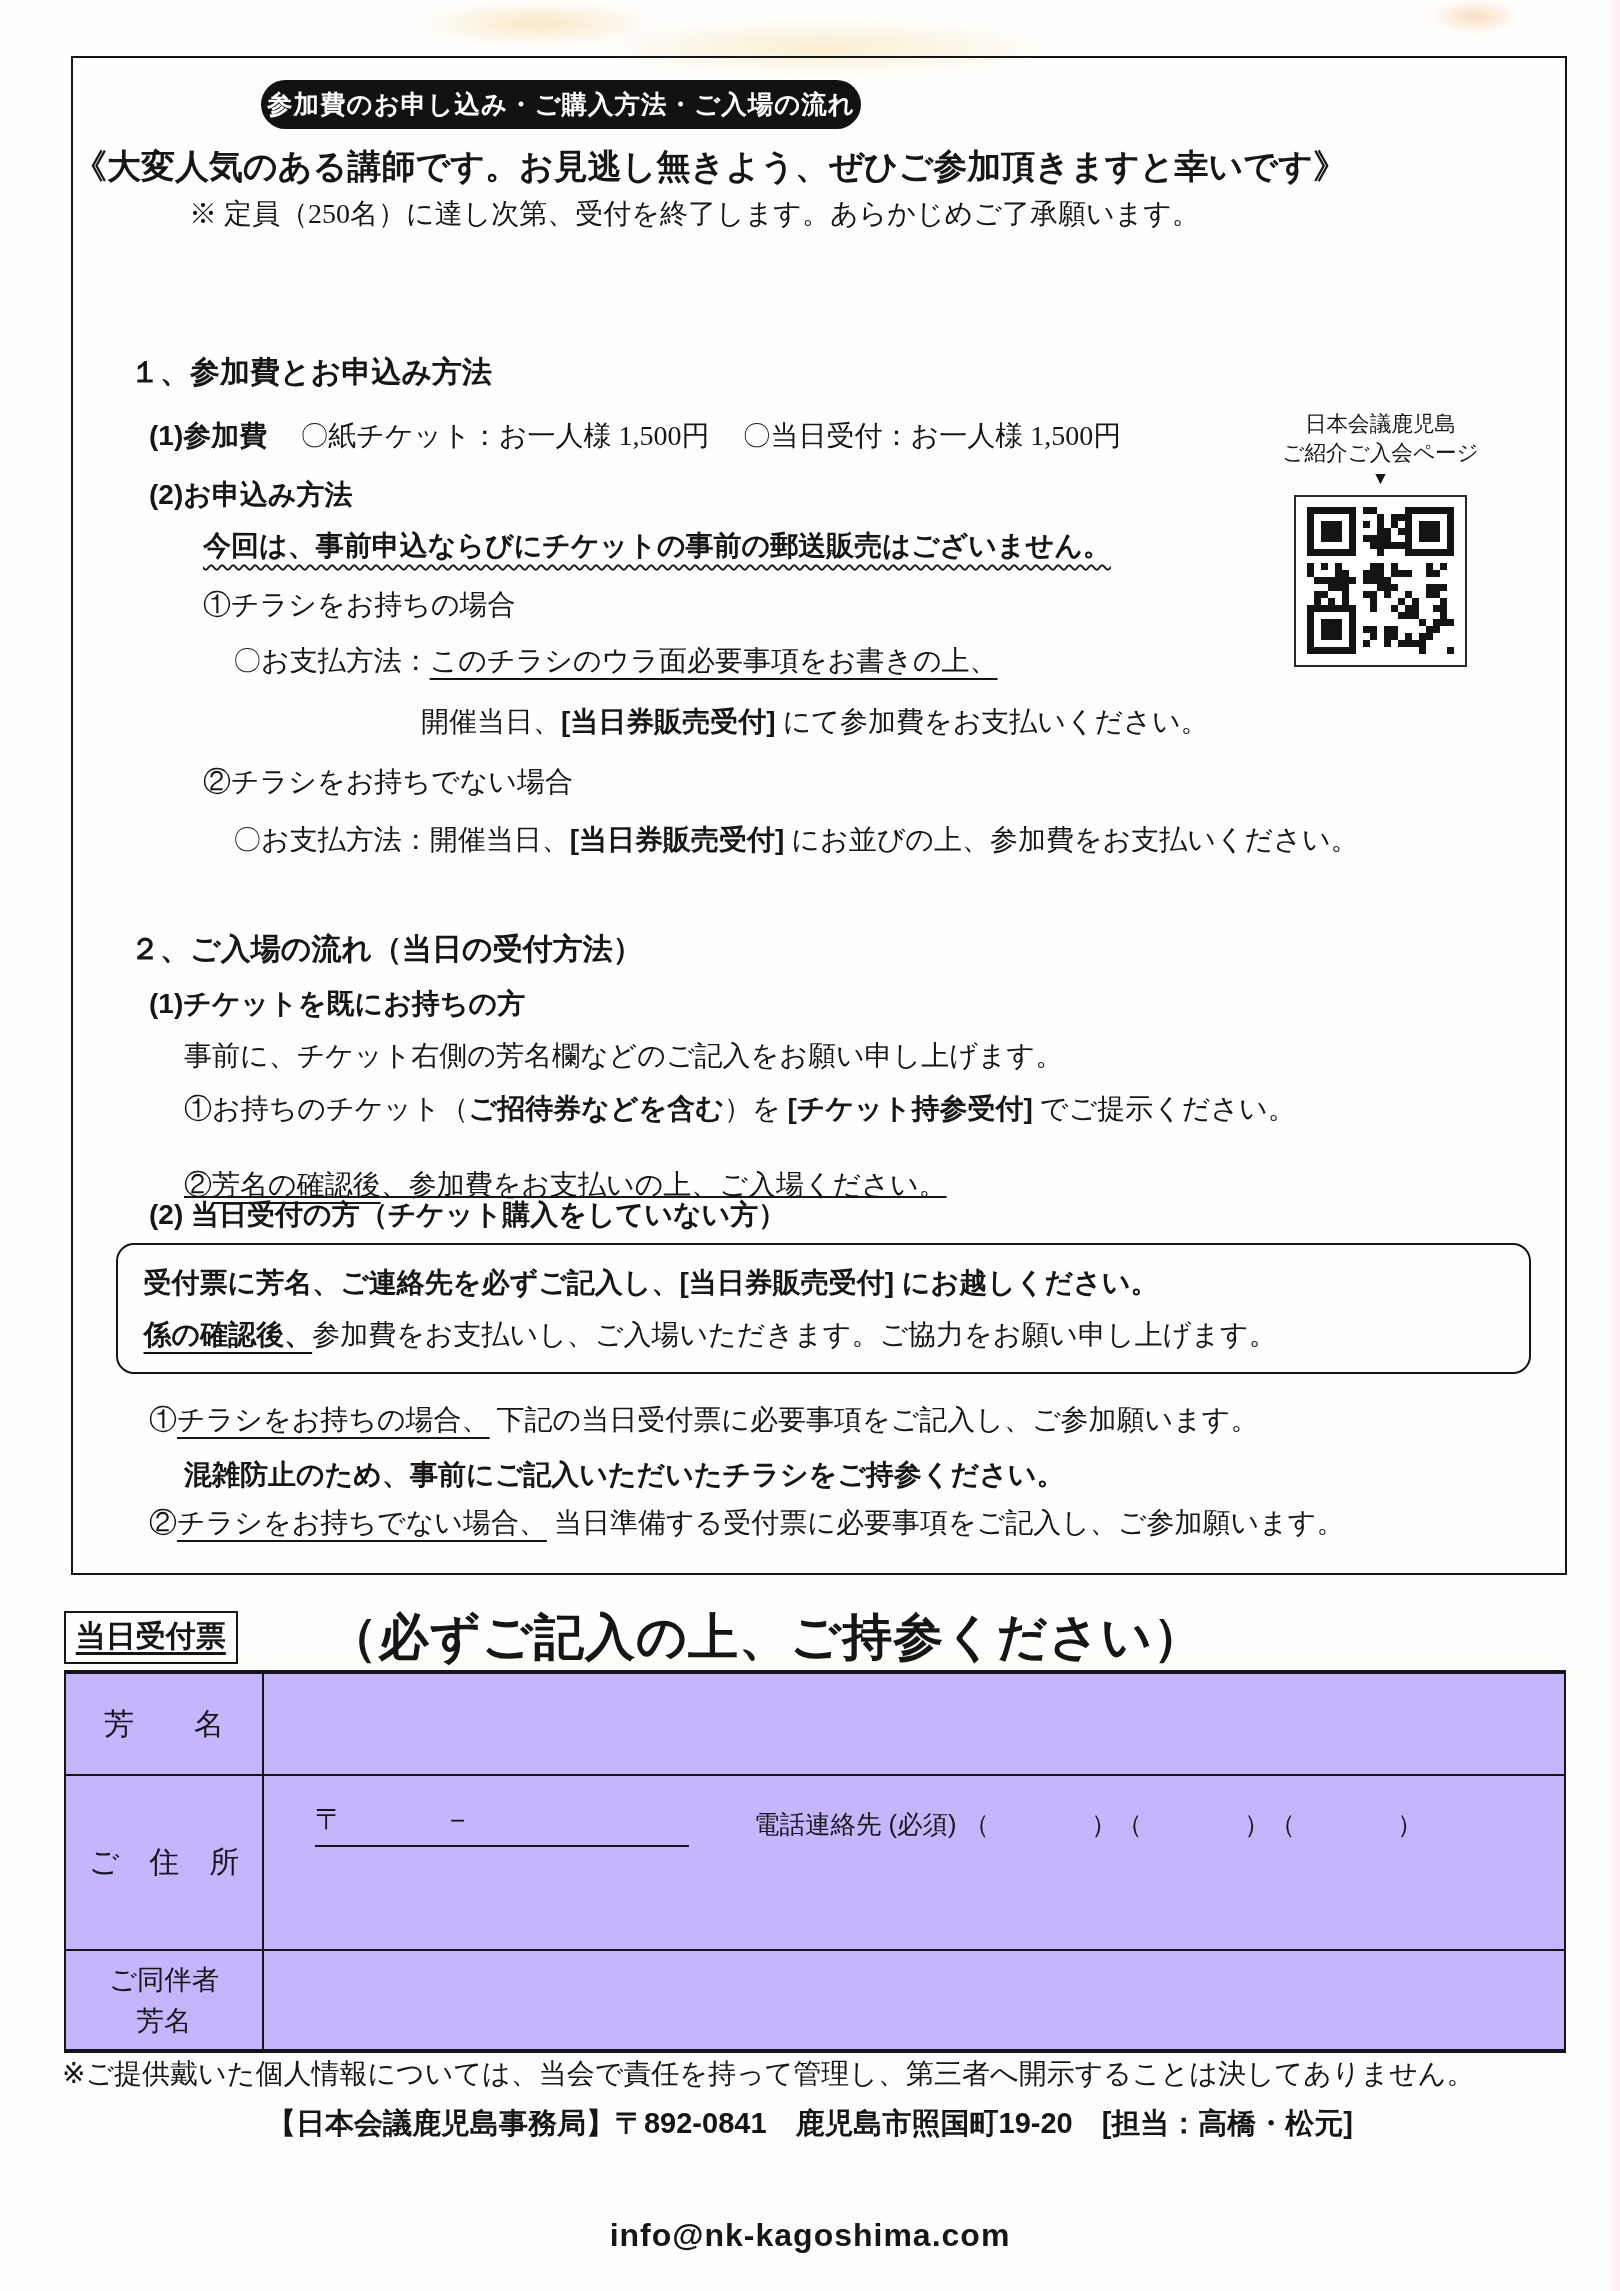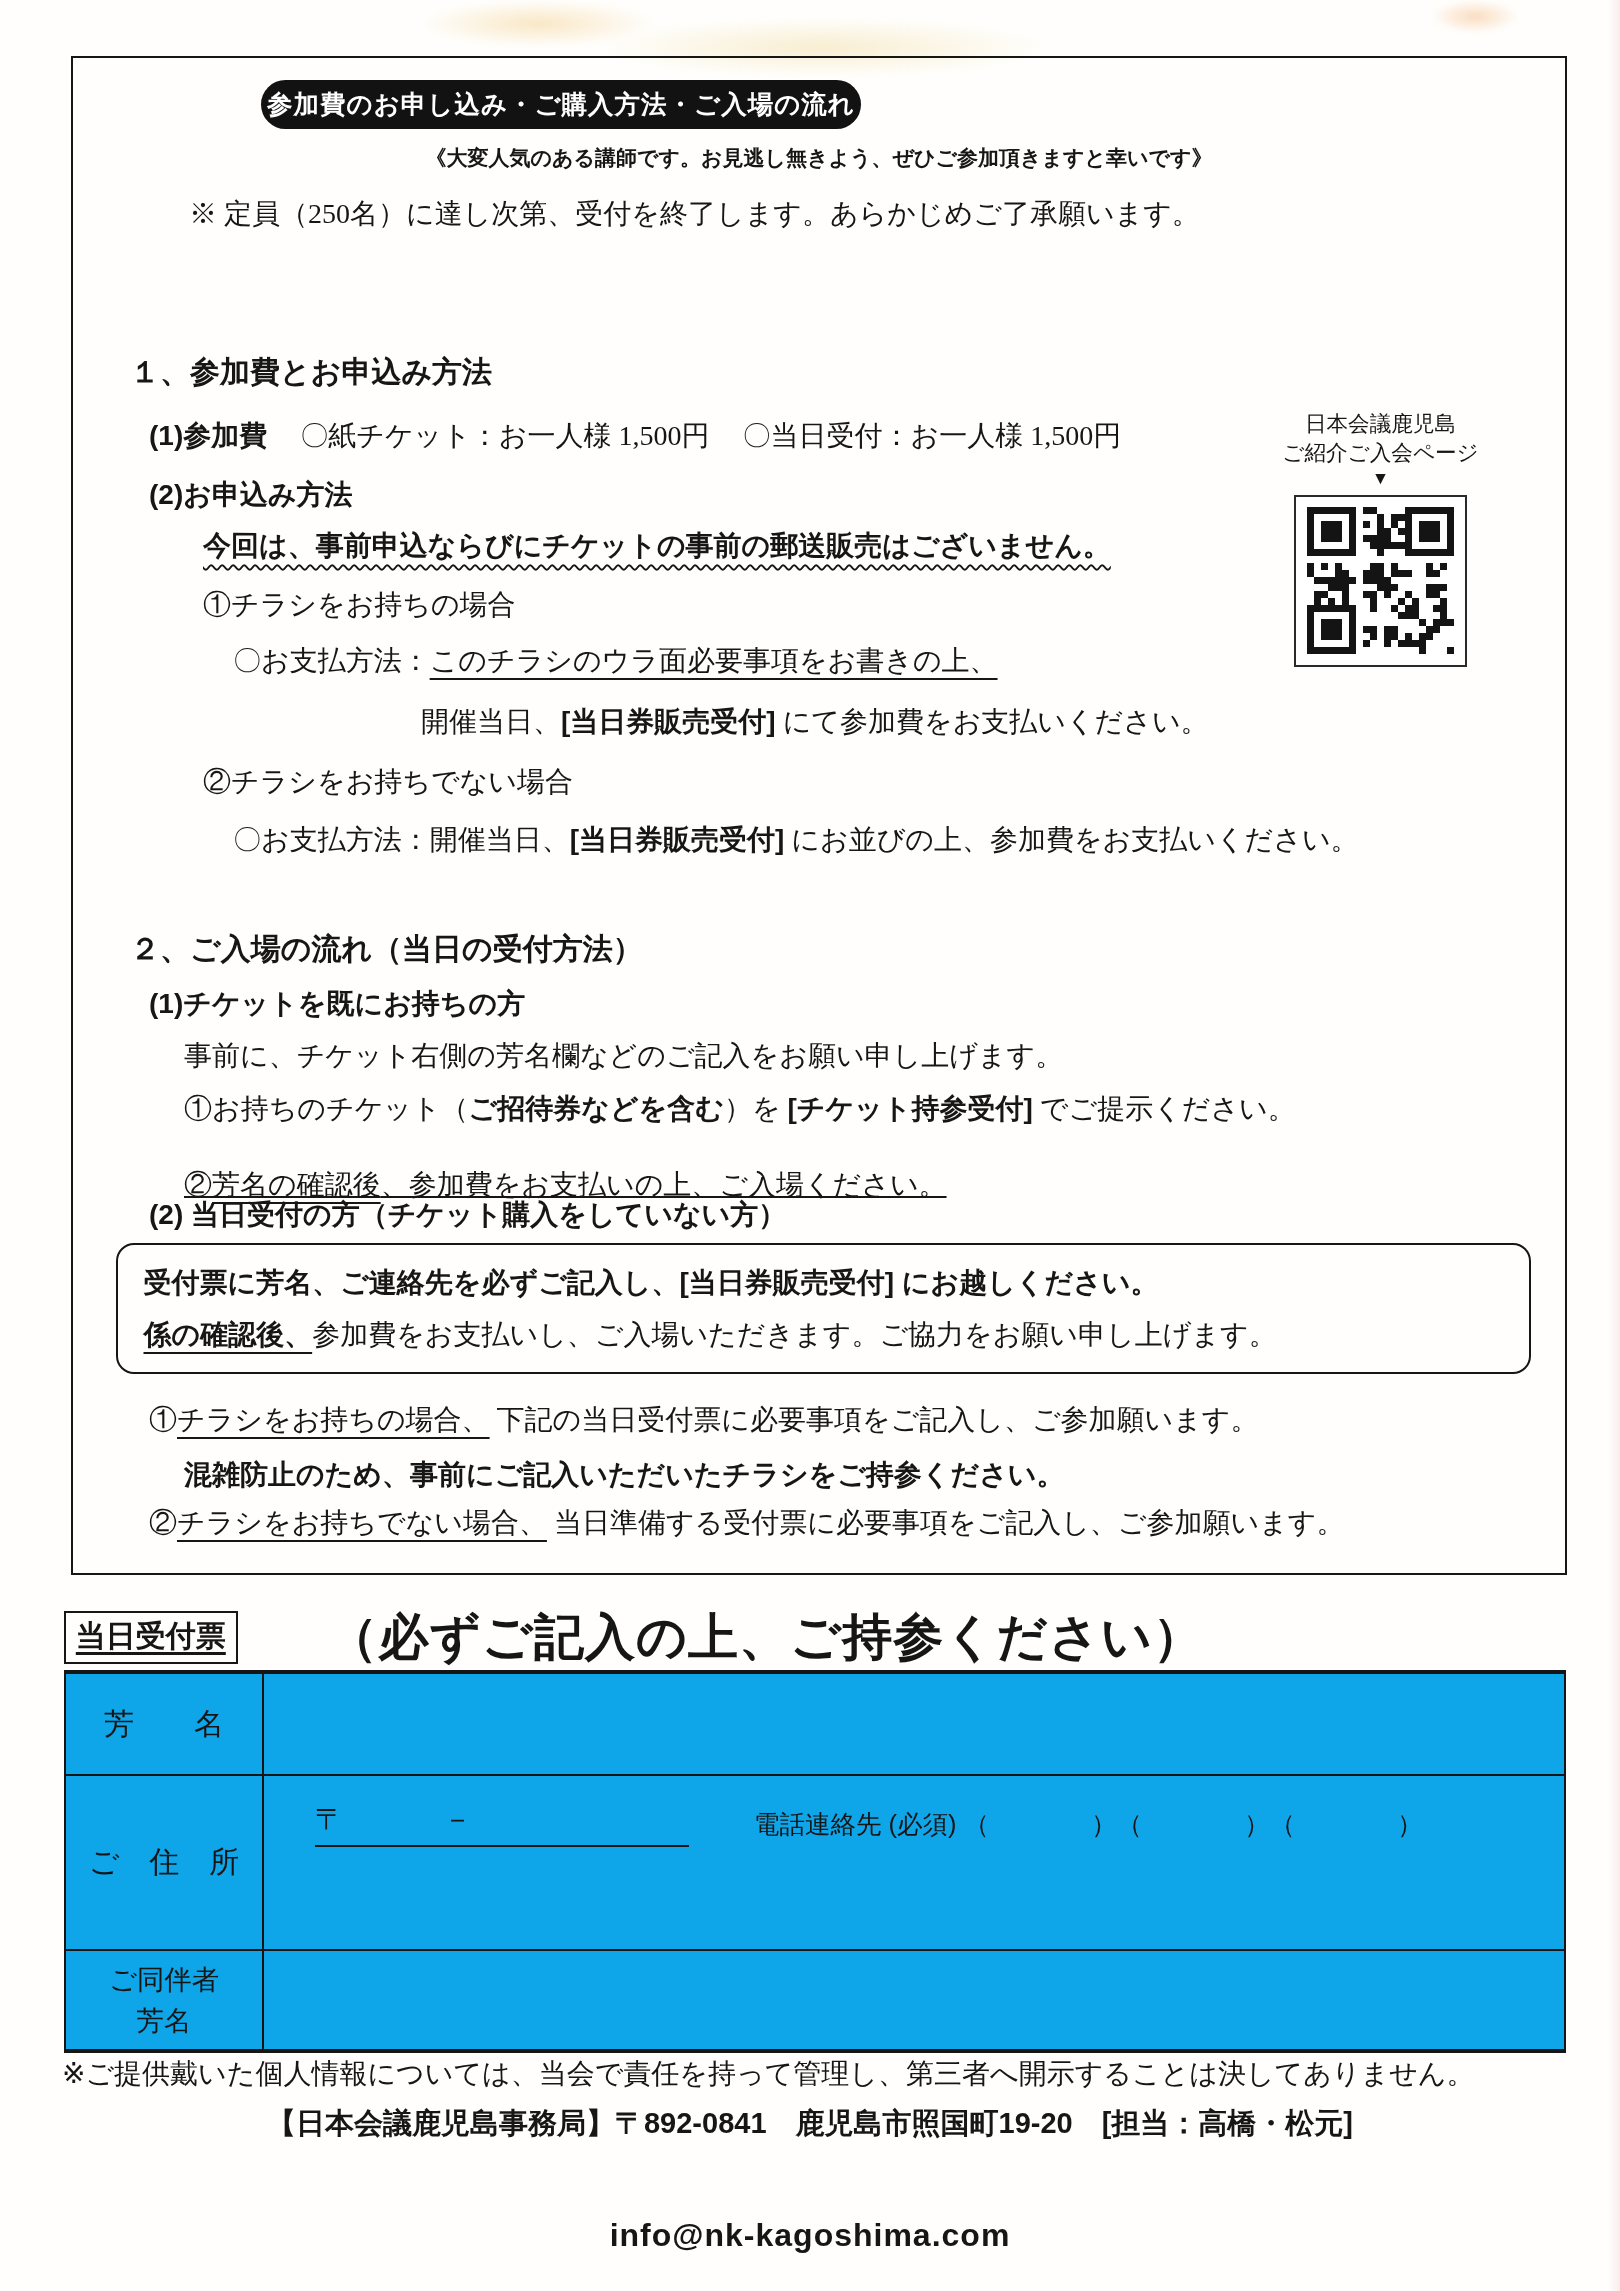--- a/index.html
+++ b/index.html
@@ -27,21 +27,21 @@
 
   
   .main-box{position:absolute;left:71px;top:56px;width:1492px;height:1515px;border:2.9px solid #161616;}
 
   .badge{
     position:absolute;left:188px;top:21.6px;width:600px;height:49px;
     background:#121212;border-radius:26.5px;
     display:flex;align-items:center;justify-content:center;
     color:#ffffff;font-weight:bold;font-size:25.5px;letter-spacing:1px;
   }
-  .headline{left:0;top:87px;width:100%;text-align:center;font-weight:bold;font-size:21px;}
+  .headline{left:0;top:87px;width:100%;font-weight:bold;font-size:34px;}
   .cap-note{left:116px;top:138px;font-size:28px;}
 
   .h-sec{font-weight:bold;font-size:30px;}
   .h-sub{font-weight:bold;font-size:28px;}
   .body-line{font-size:28px;}
 
   .fee-line{display:flex;gap:33px;}
 
   
   .roundbox{
@@ -58,21 +58,21 @@
   .qr-arrow{font-size:17.6px;line-height:1.1;margin-top:2px;}
   .qr-box{margin:5.9px auto 0;width:147px;height:147px;border:2px solid #2a2a2a;padding:10.8px;background:#fff;}
 
   
   .form-header{position:absolute;left:64px;top:1604px;display:flex;align-items:center;gap:90px;}
   .form-title{border:2.9px solid #161616;padding:2.9px 9.8px 5.9px;font-weight:bold;font-size:30px;}
   .form-title span{text-decoration:underline;text-underline-offset:5.9px;text-decoration-thickness:2.9px;}
   .form-subtitle{font-weight:bold;font-size:50px;letter-spacing:1px;}
 
   
-  .ftable{position:absolute;left:64px;top:1670px;width:1498px;border:2px solid #151515;border-top-width:4.9px;border-bottom-width:4.9px;background:#0ea5e9;}
+  .ftable{position:absolute;left:64px;top:1670px;width:1498px;border:2px solid #151515;border-top-width:4.9px;border-bottom-width:4.9px;background:#c4b5fd;}
   .trow{display:flex;border-bottom:2.9px solid #151515;}
   .trow:last-child{border-bottom:none;}
   .tlabel{width:196px;flex:0 0 196px;border-right:2px solid #151515;display:flex;align-items:center;justify-content:center;text-align:center;}
   .tcell{flex:1;position:relative;}
   .row-name{height:100px;}
   .row-addr{height:173px;}
   .row-comp{height:98px;}
   .lbl-serif{font-size:30px;font-family:"Liberation Serif","DejaVu Serif",serif;}
   .lbl-comp{font-size:27.4px;line-height:1.5;}
   .postal{position:absolute;left:51px;top:23.5px;width:374px;border-bottom:2.9px solid #161616;font-size:29px;letter-spacing:13.7px;padding-bottom:5.9px;}

